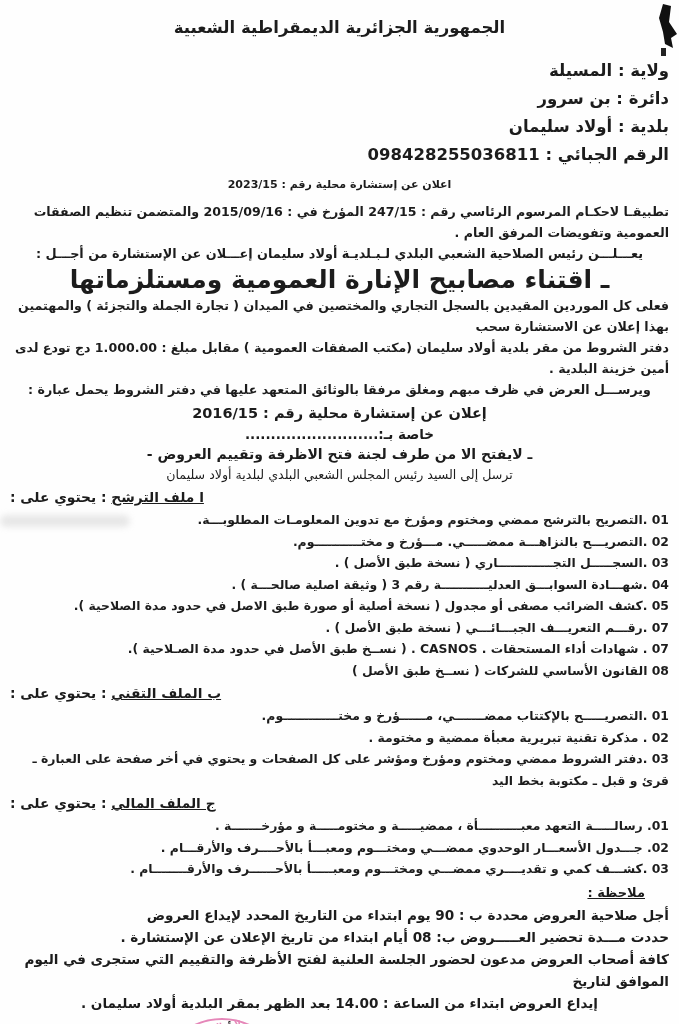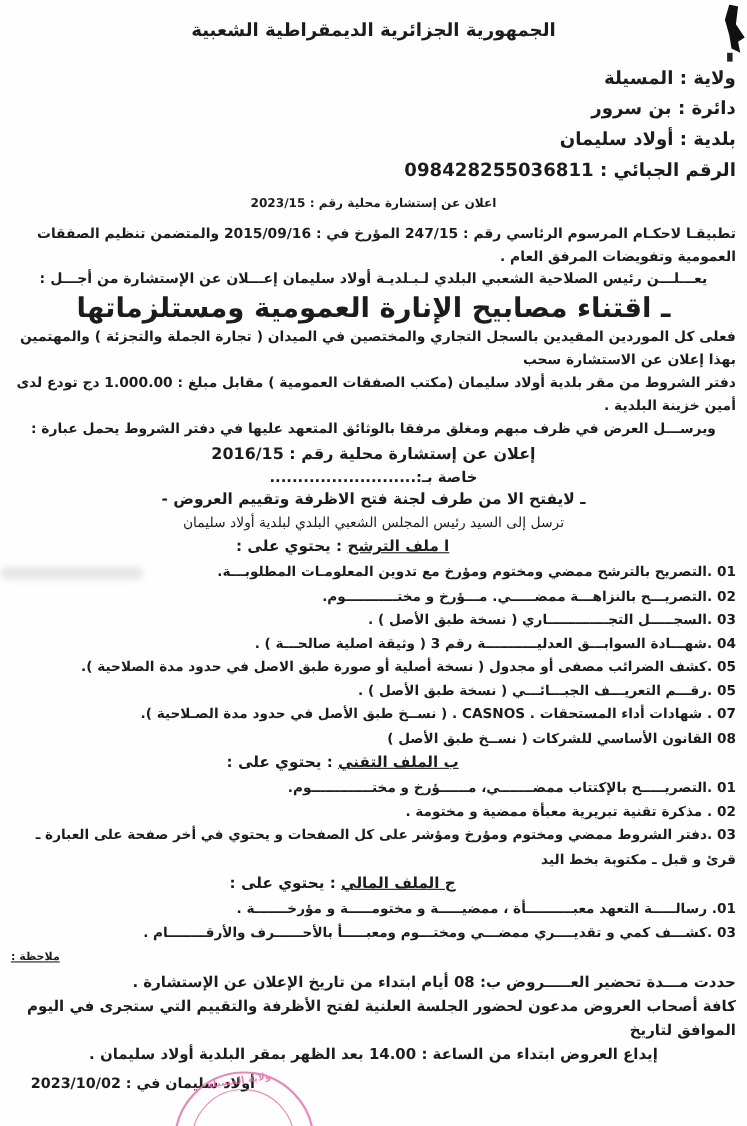--- a/index.html
+++ b/index.html
@@ -15,24 +15,24 @@
   .hdr-line{text-align:right;font-weight:bold;font-size:16.5px;line-height:28px;}
   .main-title{text-align:center;font-weight:bold;font-size:11px;margin-top:9px;margin-bottom:10px;}
   .body-line{font-size:12.6px;font-weight:bold;line-height:21px;text-align:right;}
   .center{text-align:center;}
   .announce{font-size:12.8px;font-weight:bold;line-height:22px;text-align:center;}
   .subject{text-align:center;font-weight:bold;font-size:25px;line-height:30px;}
   .env1{text-align:center;font-weight:bold;font-size:14.5px;line-height:22px;margin-top:2px;}
   .env2{text-align:center;font-weight:bold;font-size:13.5px;line-height:20px;}
   .env3{text-align:center;font-weight:bold;font-size:14px;line-height:21px;}
   .env4{text-align:center;font-weight:normal;font-size:12.6px;line-height:20px;}
-  .file-heading{font-size:13.8px;font-weight:bold;line-height:23px;margin-right:56px;text-align:center;margin-top:1px;}
+  .file-heading{font-size:13.8px;font-weight:bold;line-height:23px;margin-right:56px;text-align:left;margin-top:1px;}
   .file-heading .u{text-decoration:underline;}
   .item{font-size:12.4px;font-weight:bold;line-height:21.5px;text-align:right;}
-  .note{font-size:10px;font-weight:bold;text-decoration:underline;text-align:left;margin-right:24px;line-height:22px;margin-top:2px;}
+  .note{font-size:13px;font-weight:bold;text-decoration:underline;text-align:right;margin-right:24px;line-height:22px;margin-top:2px;}
   .closing{font-size:13.6px;font-weight:bold;line-height:22px;text-align:right;}
   .closing.center{text-align:center;}
   .sig-area{position:relative;height:160px;margin-top:4px;}
   .sig-date{position:absolute;top:4px;left:18px;font-size:13px;font-weight:bold;direction:rtl;}
   .stamp{position:absolute;top:0px;left:148px;width:130px;height:130px;opacity:0.8;}
   .stamp-ring{position:absolute;border-radius:50%;border:2.5px solid #e06aa8;}
   .ring-outer{left:0;top:0;width:124px;height:124px;}
   .ring-inner{left:16px;top:16px;width:92px;height:92px;border-width:1.5px;}
   .ring-text{position:absolute;color:#e06aa8;font-size:9px;font-weight:bold;white-space:nowrap;}
   .ring-top{top:4px;left:30px;transform:rotate(-8deg);}
@@ -74,41 +74,43 @@
     <div class="env4">ترسل إلى السيد رئيس المجلس الشعبي البلدي لبلدية أولاد سليمان</div>
   </div>
 
   <div>
     <div class="file-heading"><span class="u">ا ملف الترشح</span><span> : يحتوي   على :</span></div>
     <div class="item">01 .التصريح بالترشح ممضي ومختوم ومؤرخ مع تدوين المعلومـات المطلوبـــة.</div>
     <div class="item">02 .التصريـــح بالنزاهـــة ممضـــــي. مـــؤرخ و مختـــــــــــوم.</div>
     <div class="item">03 .السجـــــل التجـــــــــــــاري ( نسخة طبق الأصل ) .</div>
     <div class="item">04 .شهـــادة السوابـــق العدليـــــــــــة رقم 3 ( وثيقة اصلية صالحـــة ) .</div>
     <div class="item">05 .كشف الضرائب مصفى أو مجدول ( نسخة أصلية أو صورة طبق الاصل في حدود مدة الصلاحية ).</div>
-    <div class="item">05 .رقـــم التعريـــف الجبـــائـــي ( نسخة طبق الأصل ) .</div>
+    <div class="item">07 .رقـــم التعريـــف الجبـــائـــي ( نسخة طبق الأصل ) .</div>
     <div class="item">07 . شهادات أداء المستحقات . CASNOS . ( نســخ طبق الأصل في حدود مدة الصـلاحية ).</div>
     <div class="item">08   القانون الأساسي للشركات ( نســخ طبق الأصل )</div>
   </div>
 
   <div>
     <div class="file-heading"><span class="u">ب الملف التقني</span><span> : يحتوي   على :</span></div>
     <div class="item">01 .التصريـــــح بالإكتتاب ممضـــــــي، مــــــؤرخ و مختـــــــــــــوم.</div>
     <div class="item">02 . مذكرة تقنية تبريرية معبأة ممضية و مختومة .</div>
     <div class="item">03 .دفتر الشروط ممضي ومختوم ومؤرخ ومؤشر على كل الصفحات و يحتوي في أخر صفحة على العبارة ـ قرئ و قبل ـ مكتوبة بخط اليد</div>
   </div>
 
   <div>
     <div class="file-heading"><span class="u">ج الملف المالي</span><span> : يحتوي   على :</span></div>
     <div class="item">01. رسالـــــة التعهد معبــــــــــأة ، ممضيـــــة و مختومـــــة و مؤرخـــــــة .</div>
+    <div class="item">02. جـــدول الأسعـــار الوحدوي ممضـــي ومختـــوم ومعبـــأ بالأحــــرف والأرقـــام .</div>
     <div class="item">03 .كشـــف كمي و تقديــــري ممضـــي ومختـــوم ومعبـــــأ بالأحــــــرف والأرقــــــــام .</div>
   </div>
 
   <div class="note">ملاحظة :</div>
 
   <div>
+    <div class="closing">أجل صلاحية العروض محددة ب : 90 يوم ابتداء من التاريخ المحدد لإيداع العروض</div>
     <div class="closing">حددت مـــدة تحضير العـــــروض ب: 08 أيام ابتداء من تاريخ الإعلان عن الإستشارة .</div>
     <div class="closing">كافة أصحاب العروض مدعون لحضور الجلسة العلنية لفتح الأظرفة والتقييم التي ستجرى في اليوم الموافق لتاريخ</div>
     <div class="closing center">إيداع العروض ابتداء من الساعة : 14.00 بعد الظهر بمقر البلدية أولاد سليمان .</div>
   </div>
 
   <div class="sig-area">
     <div class="sig-date">أولاد سليمان في : 2023/10/02</div>
 
     <div class="stamp">
       <div class="stamp-ring ring-outer"></div>

